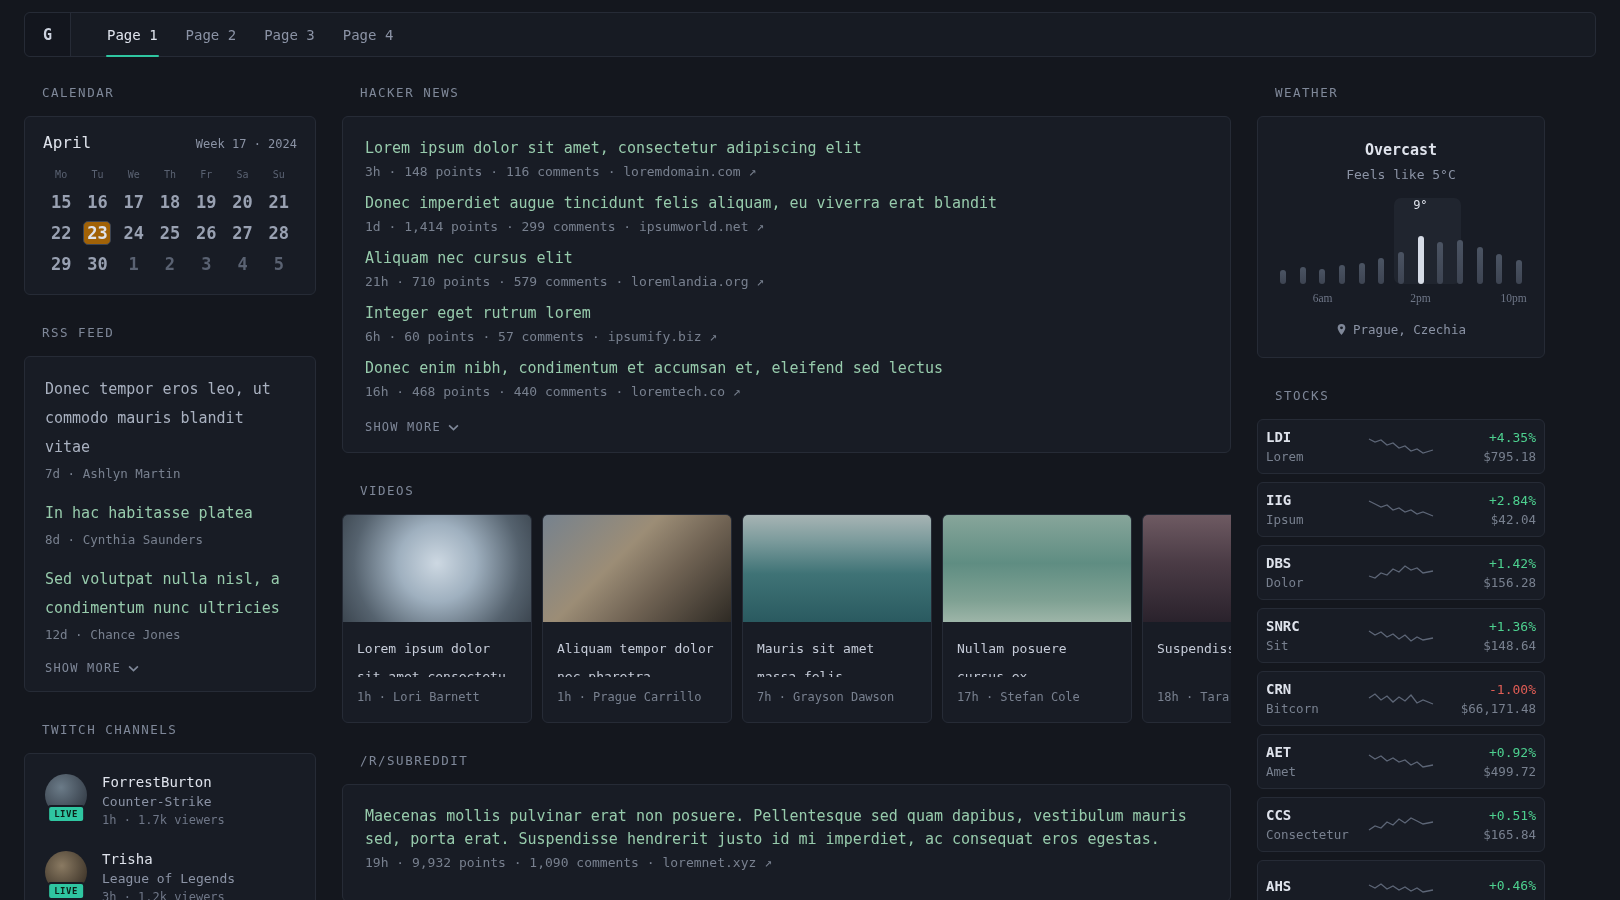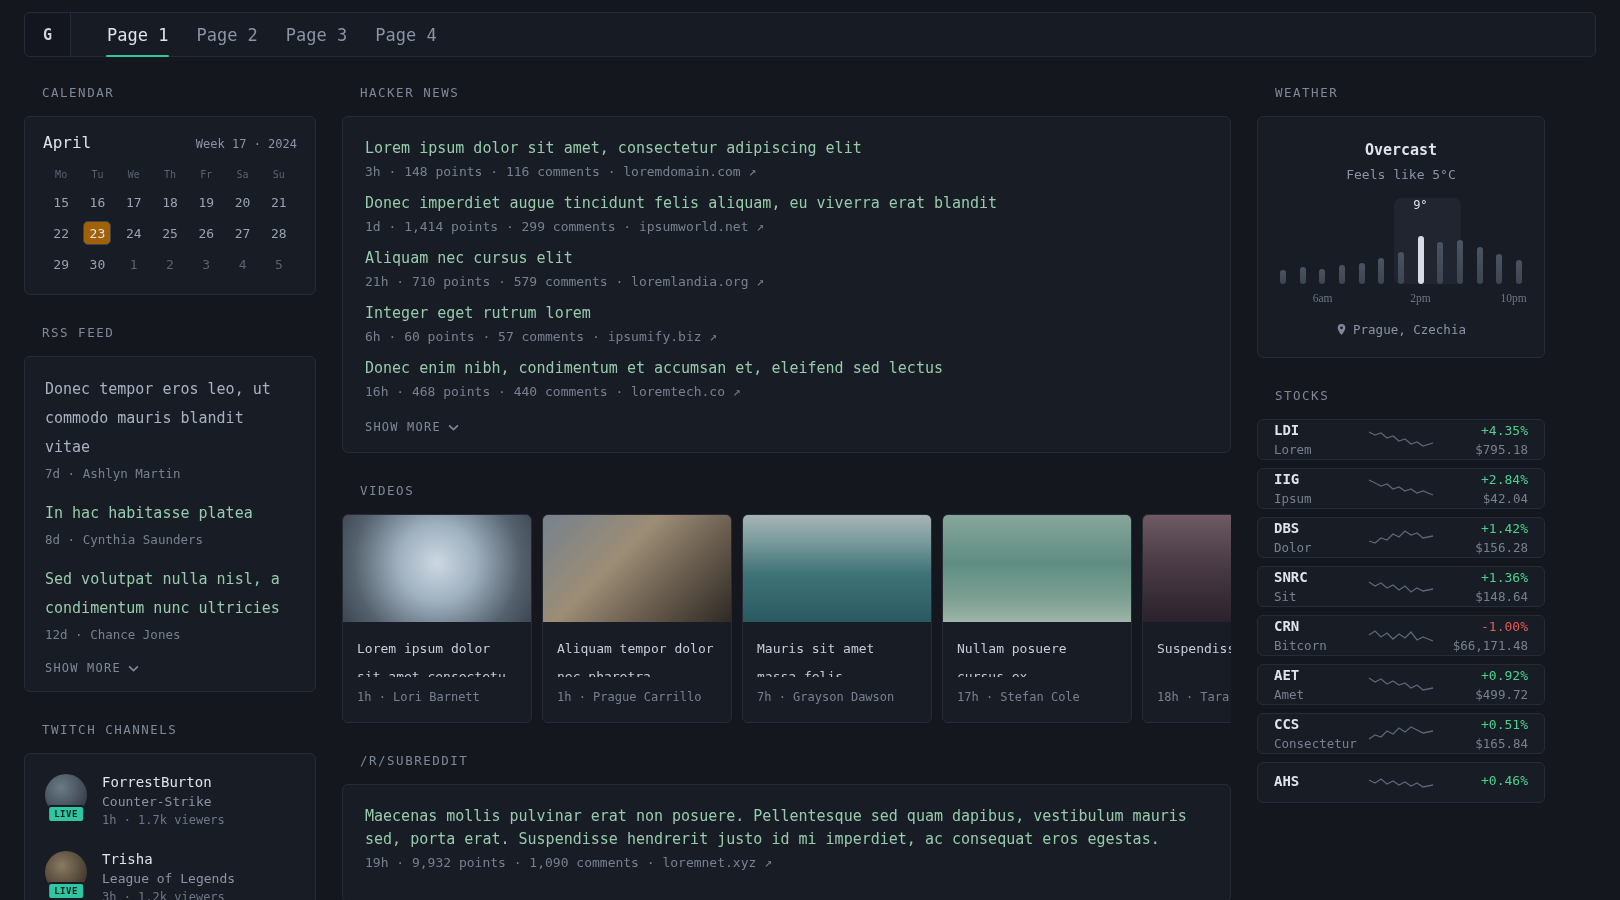--- a/index.html
+++ b/index.html
@@ -22,41 +22,41 @@
     color:var(--text);
     font-family:"DejaVu Sans Mono","Liberation Mono",monospace;
     font-size:13px;
   }
   a{text-decoration:none;color:inherit;cursor:pointer;}
 
   
   .topbar{margin:12px 24px 0;height:45px;border:1px solid var(--border);border-radius:6px;background:#171b23;display:flex;align-items:stretch;}
   .logo{width:46px;display:flex;align-items:center;justify-content:center;border-right:1px solid var(--border);color:#cdd3df;font-size:15px;font-weight:bold;background:#13161e;border-radius:6px 0 0 6px;}
   .tabs{display:flex;margin-left:22px;}
-  .tab{display:flex;align-items:center;padding:0 14px;font-size:17px;color:#8b93a5;position:relative;}
+  .tab{display:flex;align-items:center;padding:0 14px;font-size:14px;color:#8b93a5;position:relative;}
   .tab.active{color:var(--text-bright);}
   .tab.active::after{content:"";position:absolute;left:13px;right:13px;bottom:-1px;height:2px;background:var(--accent);border-radius:2px;}
 
   
   .content{display:flex;gap:26px;padding:28px 0 0 24px;}
   .col-left{width:292px;flex:none;}
   .col-mid{width:889px;flex:none;}
   .col-right{width:288px;flex:none;}
   section{margin-bottom:30px;}
   .sec-title{font-size:12.5px;font-weight:normal;letter-spacing:1.5px;color:#7f8899;margin:0 0 16px 18px;}
   .card{background:var(--card);border:1px solid var(--border);border-radius:6px;}
 
   
   .cal-card{padding:16px 18px 18px;}
   .cal-head{display:flex;justify-content:space-between;align-items:baseline;margin-bottom:13px;}
   .cal-month{color:var(--text-bright);font-size:16px;}
   .cal-week{color:#8b93a5;font-size:12px;}
   .cal-grid{display:grid;grid-template-columns:repeat(7,1fr);row-gap:7px;justify-items:center;align-items:center;}
   .cal-wd{font-size:10px;color:var(--dim);height:18px;display:flex;align-items:center;}
-  .cal-d{font-size:13px;color:var(--text);width:28px;height:24px;display:flex;align-items:center;justify-content:center;border-radius:5px;}
+  .cal-d{font-size:17px;color:var(--text);width:28px;height:24px;display:flex;align-items:center;justify-content:center;border-radius:5px;font-weight:bold;}
   .cal-d.sel{border:1px solid #3c4452;background:#a16207;color:var(--text-bright);}
   .cal-d.dim{color:var(--dim);}
 
   
   .rss-card{padding:18px 20px 16px;}
   .rss-item{margin-bottom:18px;}
   .rss-title{display:block;font-size:15px;line-height:29px;color:var(--link);}
   .rss-title.muted{color:#a9b1c0;}
   .rss-meta{font-size:12.5px;color:var(--muted);margin-top:4px;}
   .show-more{display:inline-flex;align-items:center;gap:7px;font-size:12px;letter-spacing:1.2px;color:#7f8899;cursor:pointer;}
@@ -98,21 +98,21 @@
   .w-bar.hl{background:#d6dce6;}
   .w-hours{position:relative;height:15px;margin:8px 2px 0;font-size:11.5px;color:#6e7687;font-family:Liberation Serif, serif;}
   .w-hour{position:absolute;transform:translateX(-50%);}
   .w-hour:nth-child(1){left:17.6%;}
   .w-hour:nth-child(2){left:58%;}
   .w-hour:nth-child(3){left:96.5%;}
   .w-loc{margin-top:15px;font-size:12.5px;color:#8b93a5;display:flex;align-items:center;justify-content:center;gap:6px;}
   .w-loc svg{flex:none;opacity:.9;}
 
   
-  .stock-card{display:flex;align-items:center;justify-content:space-between;padding:9px 16px;margin-bottom:8px;height:41px;cursor:pointer;}
+  .stock-card{display:flex;align-items:center;justify-content:space-between;padding:9px 8px;margin-bottom:8px;height:55px;cursor:pointer;}
   .stock-id{width:96px;}
   .stock-symbol{font-size:14px;font-weight:bold;color:var(--text-bright);}
   .stock-name{font-size:12.5px;color:var(--muted);margin-top:4px;}
   .spark{width:66px;height:26px;flex:none;}
   .spark polyline{fill:none;stroke:#5d6677;stroke-width:1.3;}
   .stock-values{width:96px;text-align:right;}
   .stock-change{font-size:13px;}
   .stock-change.pos{color:var(--pos);}
   .stock-change.neg{color:var(--neg);}
   .stock-price{font-size:12.5px;color:var(--muted);margin-top:4px;}

